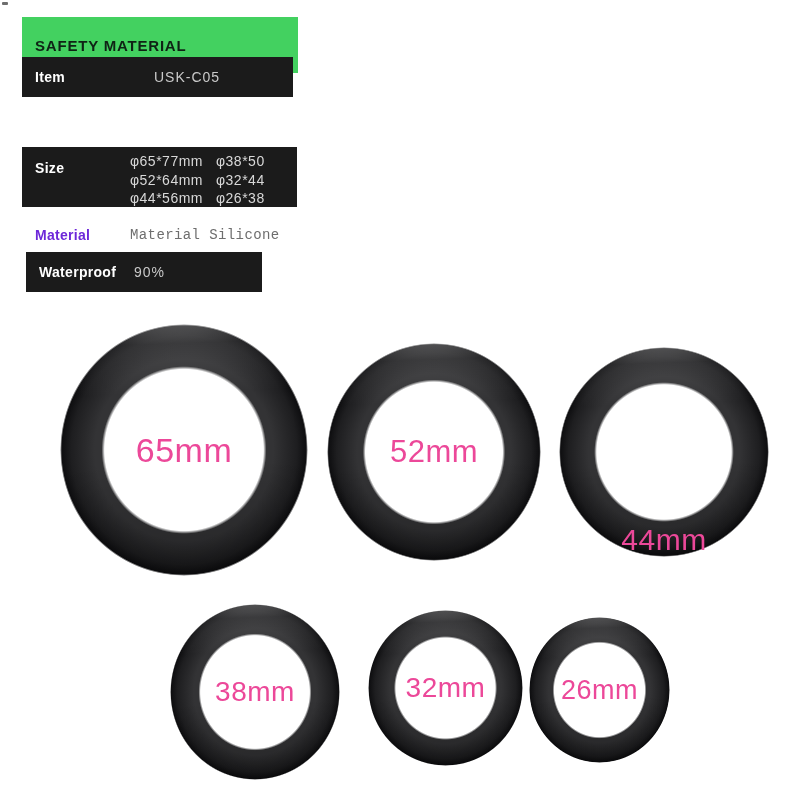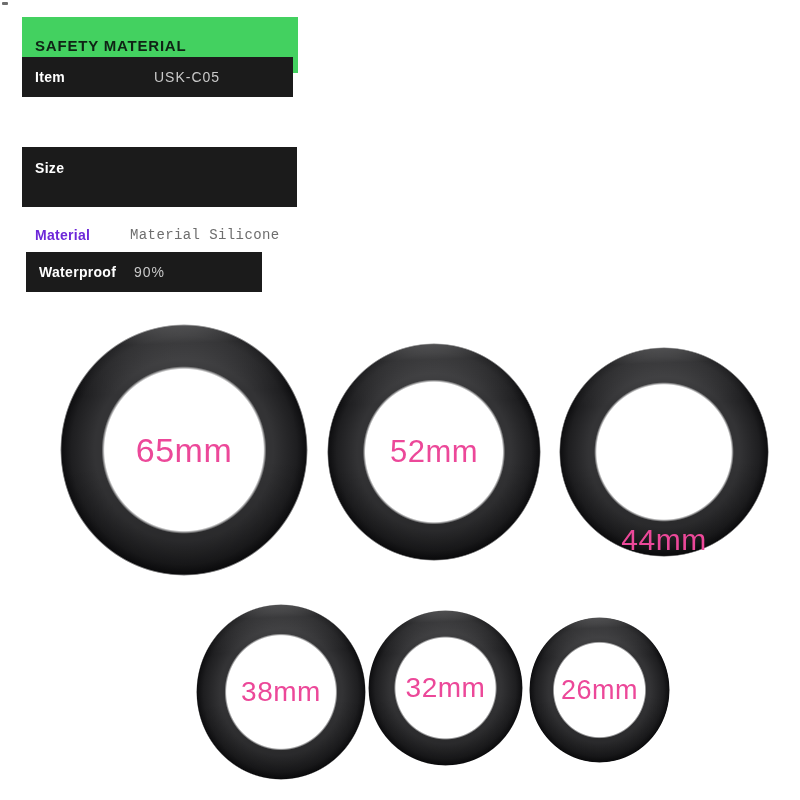--- a/index.html
+++ b/index.html
@@ -68,21 +68,21 @@
     mask:radial-gradient(closest-side, transparent 0 64%, #000 66.5% 98.5%, transparent 100%);
   }
   .ring-label{position:relative;color:#ec4899;letter-spacing:.5px;}
 
   .r1{left:60px;top:324px;width:248px;height:252px;}
   .r1 .ring-label{font-size:34px;}
   .r2{left:327px;top:343px;width:214px;height:218px;}
   .r2 .ring-label{font-size:31px;}
   .r3{left:559px;top:347px;width:210px;height:210px;align-items:flex-end;}
   .r3 .ring-label{font-size:30px;}
-  .r4{left:196px;top:604px;width:170px;height:176px;}
+  .r4{left:170px;top:604px;width:170px;height:176px;}
   .r4 .ring-label{font-size:28px;}
   .r5{left:368px;top:610px;width:155px;height:156px;}
   .r5 .ring-label{font-size:28px;}
   .r6{left:529px;top:617px;width:141px;height:146px;}
   .r6 .ring-label{font-size:27px;}
 </style>
 </head>
 <body>
 
 <div>
@@ -93,20 +93,28 @@
     <span class="banner-title">SAFETY MATERIAL</span>
   </div>
 
   <div class="abs bar item-bar">
     <span class="spec-label">Item</span>
     <span class="spec-value">USK-C05</span>
   </div>
 
   <div class="abs bar size-bar">
     <span class="spec-label">Size</span>
+    <div class="size-grid">
+      <span>φ65*77mm</span>
+      <span>φ38*50</span>
+      <span>φ52*64mm</span>
+      <span>φ32*44</span>
+      <span>φ44*56mm</span>
+      <span>φ26*38</span>
+    </div>
   </div>
 
   <div class="abs material-row">
     <span class="spec-label dark">Material</span>
     <span class="spec-value gray">Material Silicone</span>
   </div>
 
   <div class="abs bar waterproof-bar">
     <span class="spec-label">Waterproof</span>
     <span class="spec-value">90%</span>

